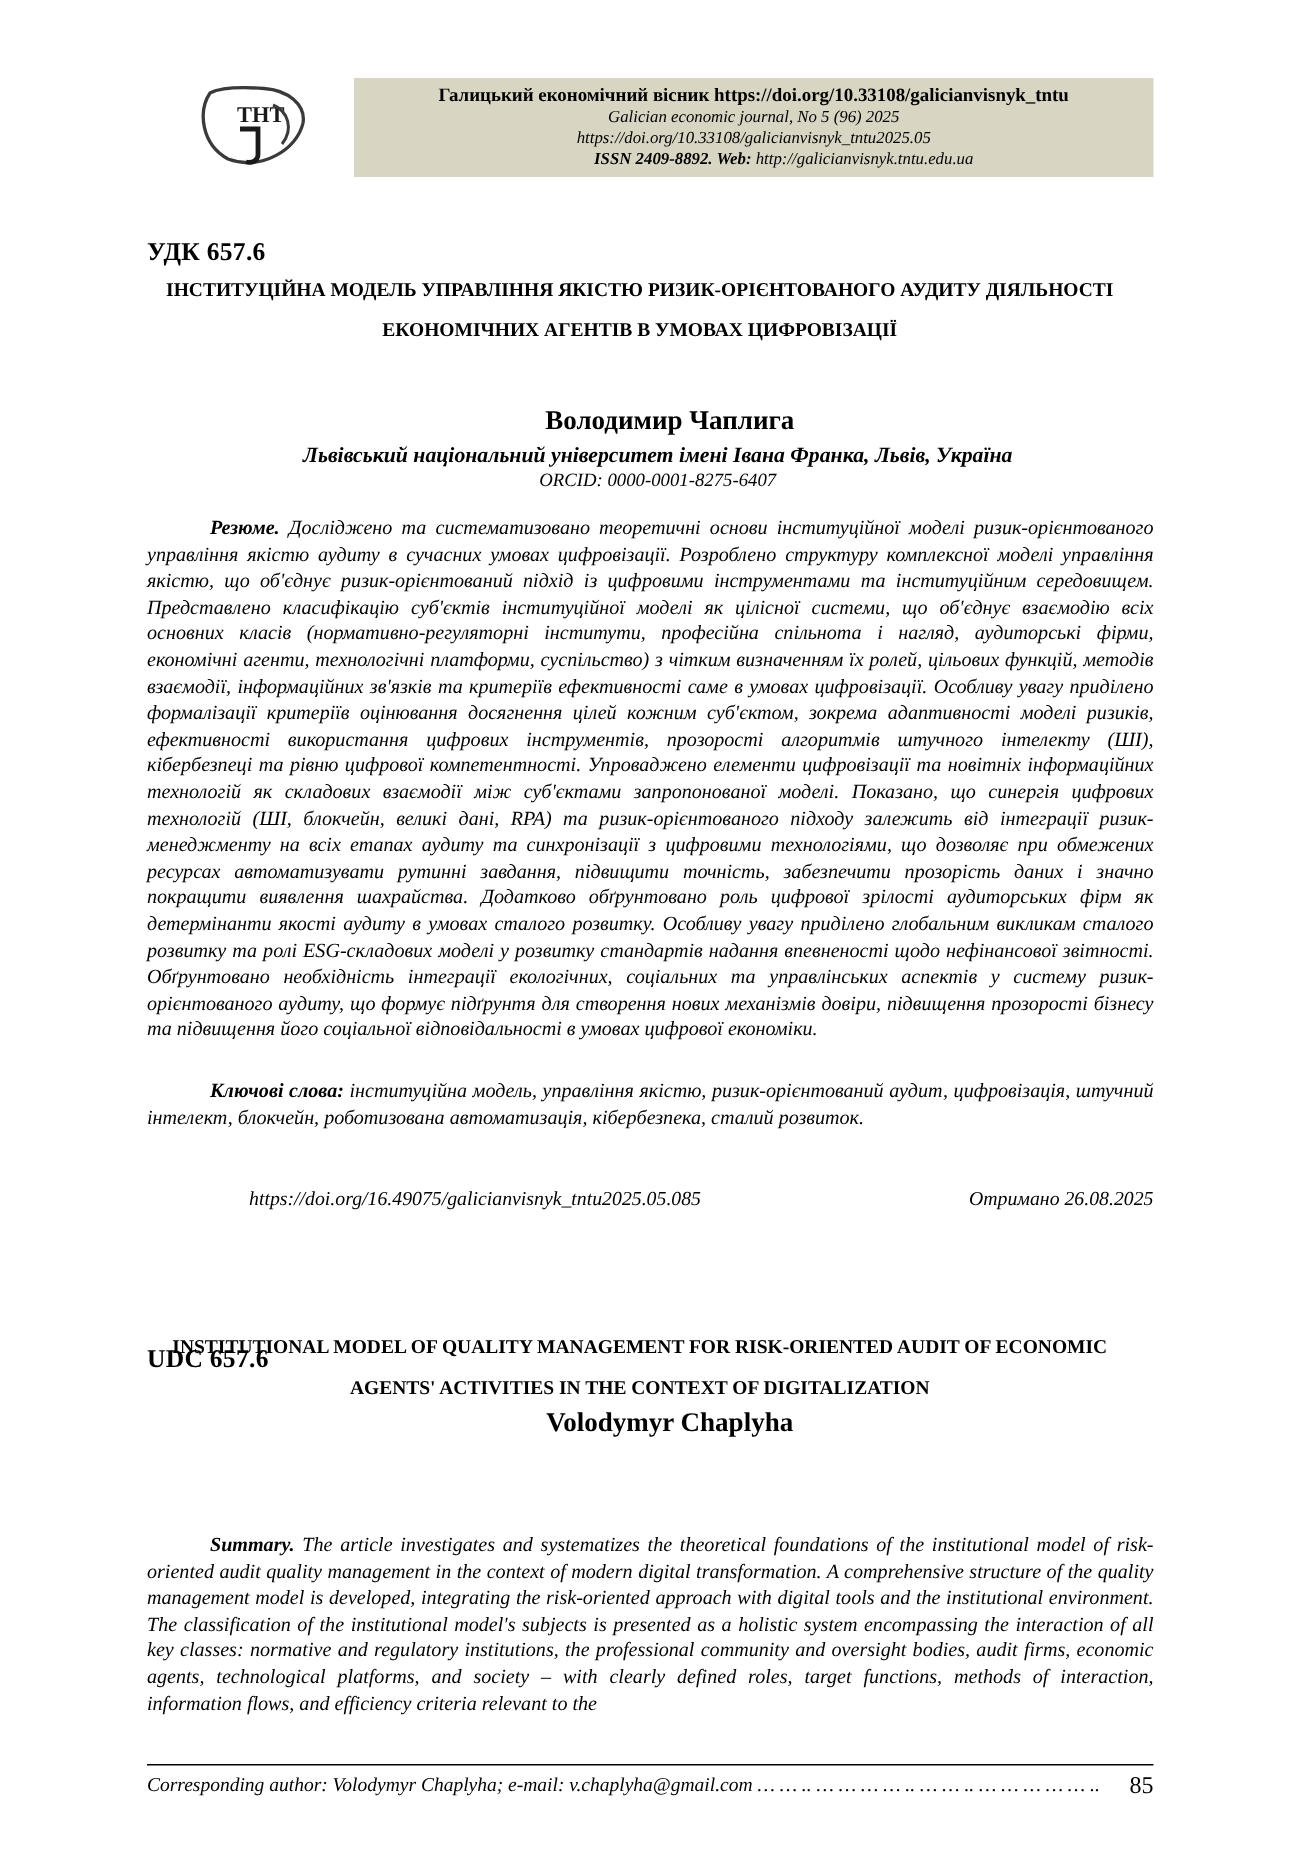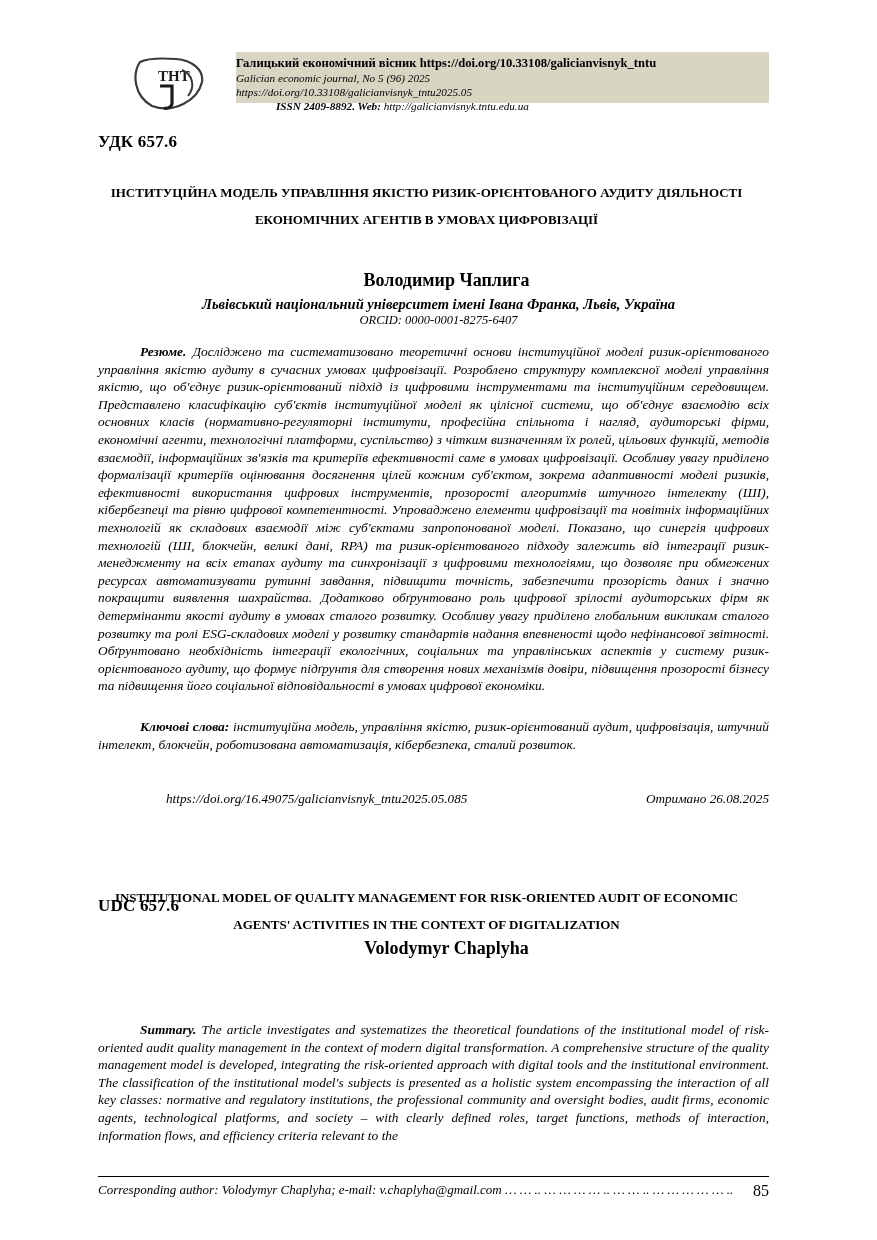--- a/index.html
+++ b/index.html
@@ -31,23 +31,23 @@
     left: 22px;
     top: 4px;
     width: 80px;
     height: 56px;
   }
   .header-band {
     position: absolute;
     left: 128px;
     top: 0;
     width: 533px;
-    height: 51px;
+    height: 66px;
     background: #d9d5c3;
-    text-align: left;
+    text-align: center;
     padding-top: 3px;
     box-sizing: border-box;
   }
   .hb-line1 {
     font-size: 12.6px;
     font-weight: bold;
     line-height: 16px;
     white-space: nowrap;
   }
   .hb-line2 {
@@ -69,21 +69,21 @@
   .hb-line4 b { font-weight: bold; }
 
   
   .udk {
     position: absolute;
     left: 98px;
     font-size: 17px;
     font-weight: bold;
     letter-spacing: 0.2px;
   }
-  .udk-ua { top: 132px; }
+  .udk-ua { top: 158px; }
   .udk-en { top: 896px; text-align: center; }
 
   .title {
     position: absolute;
     left: 96px;
     width: 661px;
     text-align: center;
     font-size: 13px;
     font-weight: bold;
     line-height: 27px;

